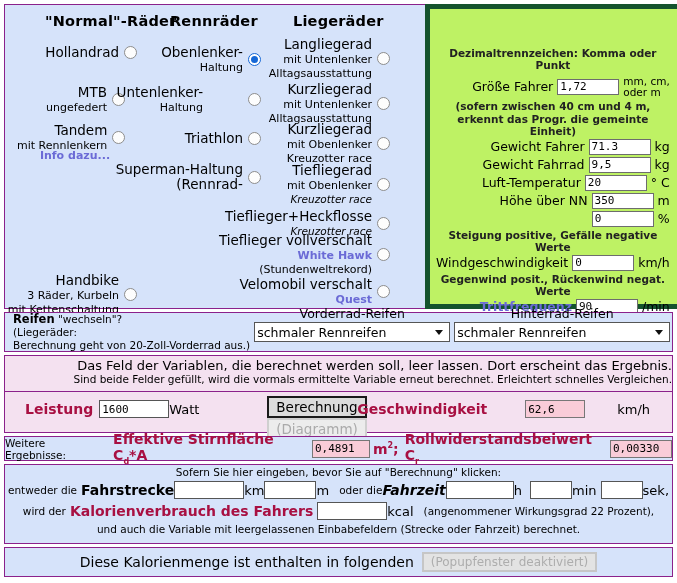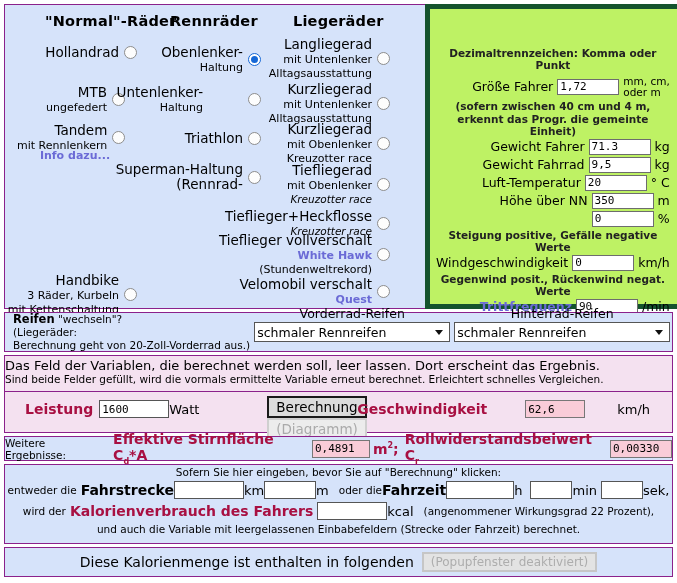--- a/index.html
+++ b/index.html
@@ -98,21 +98,21 @@
     position:absolute;right:7px;top:50%;margin-top:-2px;
     width:0;height:0;border-left:4px solid transparent;
     border-right:4px solid transparent;border-top:5px solid #111;
     pointer-events:none;
   }
 
   
   .explain{
     position:absolute;left:4px;top:355px;width:669px;height:47px;
     border:1px solid #8b218b;background:#f4e1f0;box-sizing:border-box;
-    text-align:left;padding-top:2px;
+    text-align:right;padding-top:2px;
   }
   .explain .l1{font-size:13px;}
   .explain .l2{font-size:10.5px;}
 
   
   .calc{
     position:absolute;left:4px;top:391px;width:669px;height:42px;
     border:1px solid #8b218b;background:#f4e1f0;box-sizing:border-box;
   }
   .lbl-red{color:#a81042;font-weight:bold;font-size:14px;}
@@ -442,21 +442,21 @@
     <div class="hdr">Sofern Sie hier eingeben, bevor Sie auf "Berechnung" klicken:</div>
 
     <div class="lrow">
       <span class="sm">entweder die</span>
       <span class="bg" style="margin-left:4px;">Fahrstrecke</span>
       <input class="inp-e" style="width: 70px;" value="">
       <span class="unit">km</span>
       <input class="inp-e" style="width: 52px;" value="">
       <span class="unit">m</span>
       <span class="sm" style="margin-left:10px;">oder die</span>
-      <span class="bg" style="margin-left:0;">Fahrzeit</span>
+      <span class="bg" style="margin-left:0;font-style:italic;">Fahrzeit</span>
       <input class="inp-e" style="width: 68px;" value="">
       <span class="unit">h</span>
       <input class="inp-e" style="width: 42px; margin-left: 8px;" value="">
       <span class="unit">min</span>
       <input class="inp-e" style="width: 42px; margin-left: 4px;" value="">
       <span class="unit">sek,</span>
     </div>
 
     <div class="lrow">
       <span class="sm">wird der</span>

